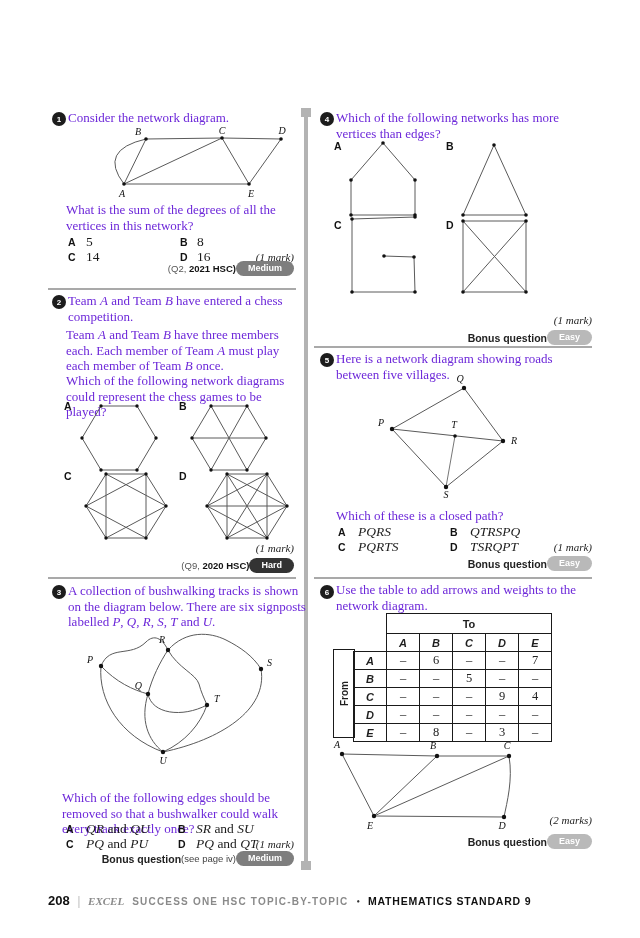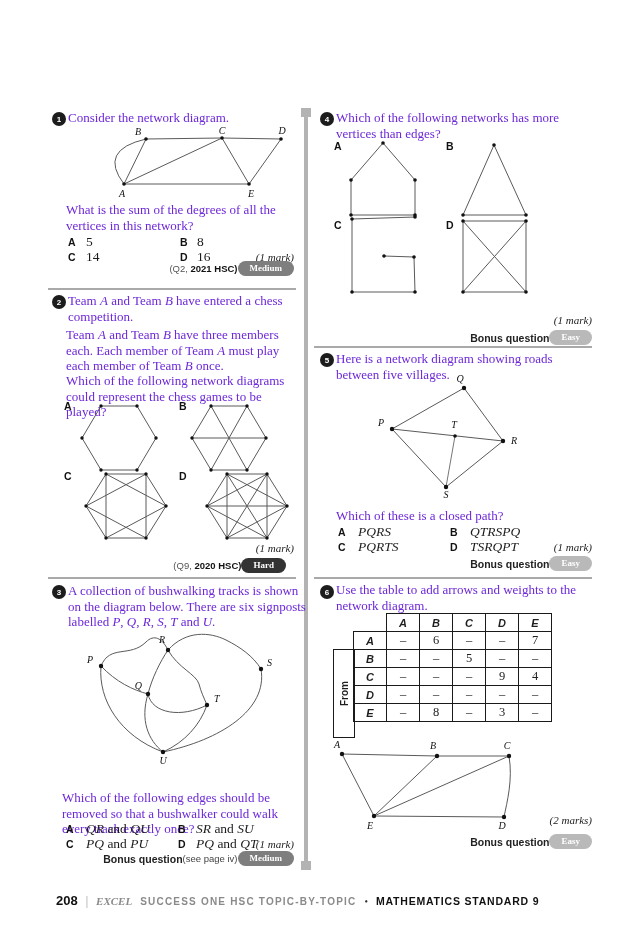--- a/index.html
+++ b/index.html
@@ -23,21 +23,21 @@
   
   .body{position:absolute;font-size:13px;line-height:15.5px;color:#6d28d9;}
   .optL{position:absolute;font-family:"Liberation Sans",sans-serif;font-weight:bold;font-size:10.5px;color:#111;}
   .optV{position:absolute;font-size:13.5px;color:#1c1c1c;}
   .it{font-style:italic;}
   .marksrow{position:absolute;display:flex;justify-content:flex-end;}
   .marks{font-style:italic;font-size:11px;color:#222;}
   .srcrow{position:absolute;display:flex;justify-content:flex-end;align-items:center;}
   .src{font-family:"Liberation Sans",sans-serif;font-size:9.5px;color:#555;}
   .src b{font-weight:bold;color:#111;}
-  .pill{border-radius:8px;color:#fff;font-family:Liberation Serif, serif;font-weight:bold;
+  .pill{border-radius:8px;color:#fff;font-family:Liberation Sans, sans-serif;font-weight:bold;
         font-size:9px;line-height:15px;height:15px;padding:0 12px;display:inline-block;text-align:center;}
   .pill-medium{background:#7e7e7e;} .pill-hard{background:#333333;} .pill-easy{background:#b9b9b9;}
   .bonus{font-family:"Liberation Sans",sans-serif;font-weight:bold;font-size:10.5px;color:#222;}
   .bonusnote{font-family:"Liberation Sans",sans-serif;font-weight:normal;font-size:9.5px;color:#444;text-align:right;}
   .dlabel{position:absolute;font-family:"Liberation Sans",sans-serif;font-weight:bold;font-size:10.5px;color:#111;}
   
   svg{position:absolute;overflow:visible;}
   .edge{stroke:#5a5a5a;stroke-width:1;fill:none;}
   .node{fill:#111;}
   .lbl{font-family:"Liberation Serif",serif;font-style:italic;font-size:10px;fill:#111;}
@@ -48,21 +48,21 @@
   .q6table td.corner{border:none;}
   .q6table .toCell{height:19px;font-weight:bold;font-size:11px;}
   .q6table .hc,.q6table .rl{font-weight:bold;font-style:italic;font-size:11px;}
   .q6table .tc{font-family:"Liberation Serif",serif;font-size:12.5px;color:#222;}
   .fromBox{position:absolute;left:333px;top:649px;width:20px;height:87px;border:1px solid #1a1a1a;
            display:flex;align-items:center;justify-content:center;}
   .fromBox span{transform:rotate(-90deg);font-family:"Liberation Sans",sans-serif;font-weight:bold;
            font-size:10px;white-space:nowrap;}
   
   .footer{position:absolute;left:48px;top:893px;width:544px;display:flex;align-items:baseline;gap:8px;}
-  .f-page{font-family:"Liberation Sans",sans-serif;font-weight:bold;font-size:13px;color:#111;margin-left:8px;}
+  .f-page{font-family:"Liberation Sans",sans-serif;font-weight:bold;font-size:13px;color:#111;}
   .f-div{color:#999;font-size:12px;}
   .f-brand{font-style:italic;font-weight:bold;font-size:11px;color:#8a8a8a;}
   .f-series{font-family:"Liberation Sans",sans-serif;font-weight:bold;font-size:10px;color:#8a8a8a;letter-spacing:1.2px;}
   .f-bullet{color:#333;font-size:10px;}
   .f-subject{font-family:"Liberation Sans",sans-serif;font-weight:bold;font-size:10.5px;color:#111;letter-spacing:0.8px;}
 </style>
 </head>
 <body>
 
 <div id="page">
@@ -184,21 +184,21 @@
           <circle cx="207" cy="74" r="1.7"></circle>
           <circle cx="167" cy="74" r="1.7"></circle>
           <circle cx="147" cy="106" r="1.7"></circle>
           <circle cx="167" cy="138" r="1.7"></circle>
           <circle cx="207" cy="138" r="1.7"></circle>
       </g>
     </svg>
     <div class="marksrow" style="left:48px;top:542px;width:246px">
         <span class="marks">(1 mark)</span>
       </div>
-    <div class="srcrow" style="left:40px;top:558px;width:246px">
+    <div class="srcrow" style="left:48px;top:558px;width:246px">
       <span class="src"><span>(Q9, </span><b>2020 HSC)</b></span>
       <span class="pill pill-hard">Hard</span>
     </div>
   </section>
 
   <section>
     <div class="qnum" style="left:52px;top:585px">3</div>
     <div class="body" style="left:68px;top:583px;width:238px">A collection of bushwalking tracks is shown on the diagram below. There are six signposts labelled <i>P</i>, <i>Q</i>, <i>R</i>, <i>S</i>, <i>T</i> and <i>U</i>.</div>
     <svg style="left:58px;top:626px" width="240" height="142" viewBox="0 0 240 142">
       <g class="edge">
@@ -343,20 +343,24 @@
       <span class="bonus">Bonus question</span>
       <span class="pill pill-easy">Easy</span>
     </div>
   </section>
 
   <section>
     <div class="qnum" style="left:320px;top:585px">6</div>
     <div class="body" style="left:336px;top:582px;width:252px">Use the table to add arrows and weights to the network diagram.</div>
     <table class="q6table">
       <tbody>
+          <tr>
+            <td class="corner"></td>
+            <td class="toCell" colspan="5">To</td>
+          </tr>
       <tr>
         <td class="corner"></td>
         <td class="hc">A</td>
         <td class="hc">B</td>
         <td class="hc">C</td>
         <td class="hc">D</td>
         <td class="hc">E</td>
       </tr>
       <tr>
         <td class="rl">A</td>

